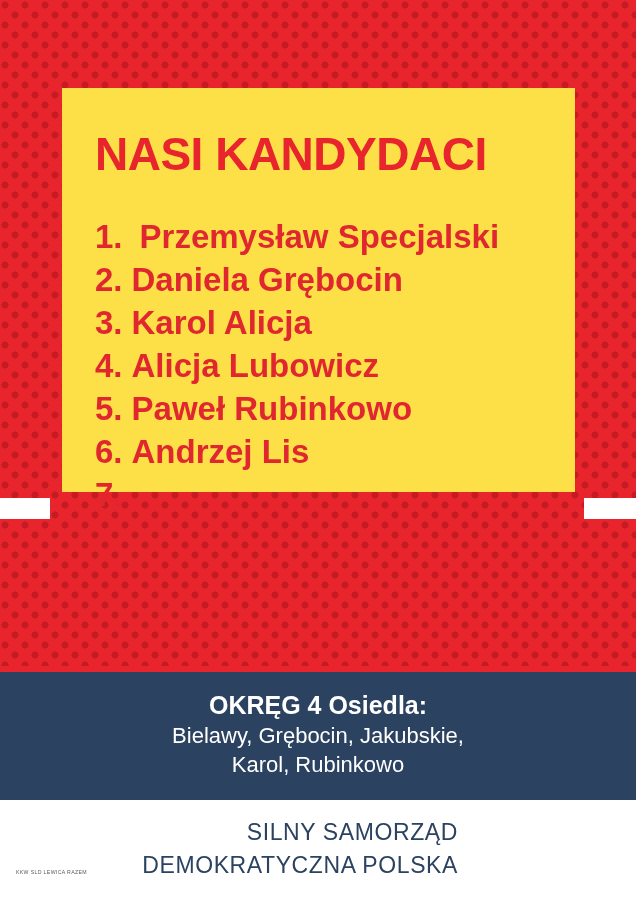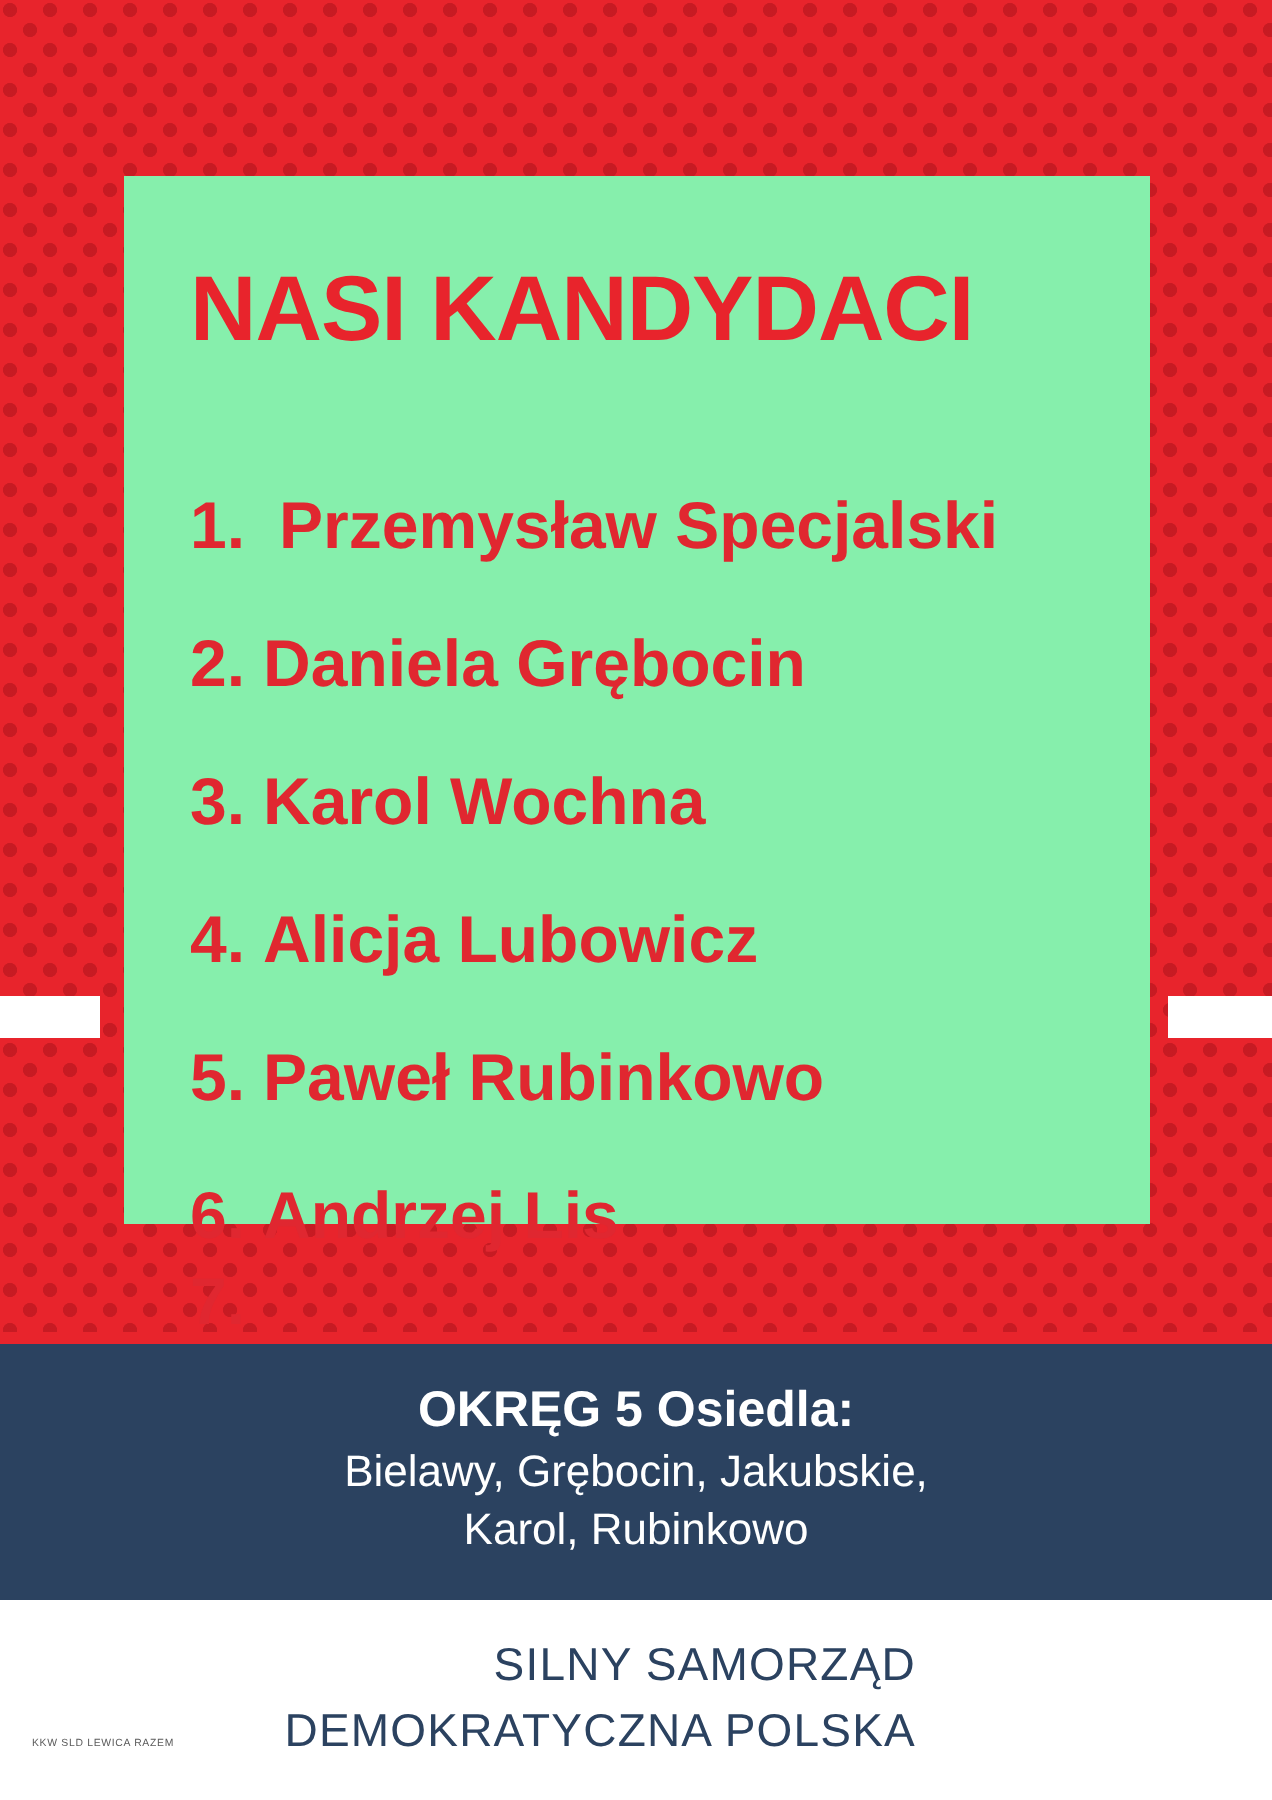--- a/index.html
+++ b/index.html
@@ -56,22 +56,22 @@
   }
   .notch-left  { left: 0;   width: 50px; }
   .notch-right { right: 0;  width: 52px; }
 
   
   .card {
     position: absolute;
     left: 62px;
     top: 88px;
     width: 513px;
-    height: 524px;
-    background: #86efac;
+    height: 404px;
+    background: #fde047;
   }
 
   .card-inner {
     position: absolute;
     left: 33px;
     top: 42px;
     right: 18px;
   }
 
   .poster-title {
@@ -98,21 +98,20 @@
     align-items: baseline;
   }
 
   .cand-num {
     display: inline-block;
     min-width: 25px;
   }
 
   .cand-name {
     margin-left: 9px;
-    margin-top: 26px;
   }
 
   
   .candidate-row:first-child .cand-name { margin-left: 17px; }
 
   
   .district-band {
     position: absolute;
     left: 0;
     top: 672px;
@@ -194,21 +193,21 @@
           <span class="cand-name">Przemysław Specjalski</span>
         </li>
 
         <li class="candidate-row">
           <span class="cand-num">2.</span>
           <span class="cand-name">Daniela Grębocin</span>
         </li>
 
         <li class="candidate-row">
           <span class="cand-num">3.</span>
-          <span class="cand-name">Karol Wochna</span>
+          <span class="cand-name">Karol Alicja</span>
         </li>
 
         <li class="candidate-row">
           <span class="cand-num">4.</span>
           <span class="cand-name">Alicja Lubowicz</span>
         </li>
 
         <li class="candidate-row">
           <span class="cand-num">5.</span>
           <span class="cand-name">Paweł Rubinkowo</span>
@@ -221,21 +220,21 @@
 
         <li class="candidate-row">
           <span class="cand-num">7.</span>
         </li>
 
       </ul>
     </div>
   </div>
 
   <div class="district-band">
-    <div class="district-heading">OKRĘG 5 Osiedla:</div>
+    <div class="district-heading">OKRĘG 4 Osiedla:</div>
     <div class="district-line">Bielawy, Grębocin, Jakubskie,</div>
     <div class="district-line">Karol, Rubinkowo</div>
   </div>
 
   <div class="footer">
     <div class="slogan">
       <div>SILNY SAMORZĄD</div>
       <div>DEMOKRATYCZNA POLSKA</div>
     </div>
 

